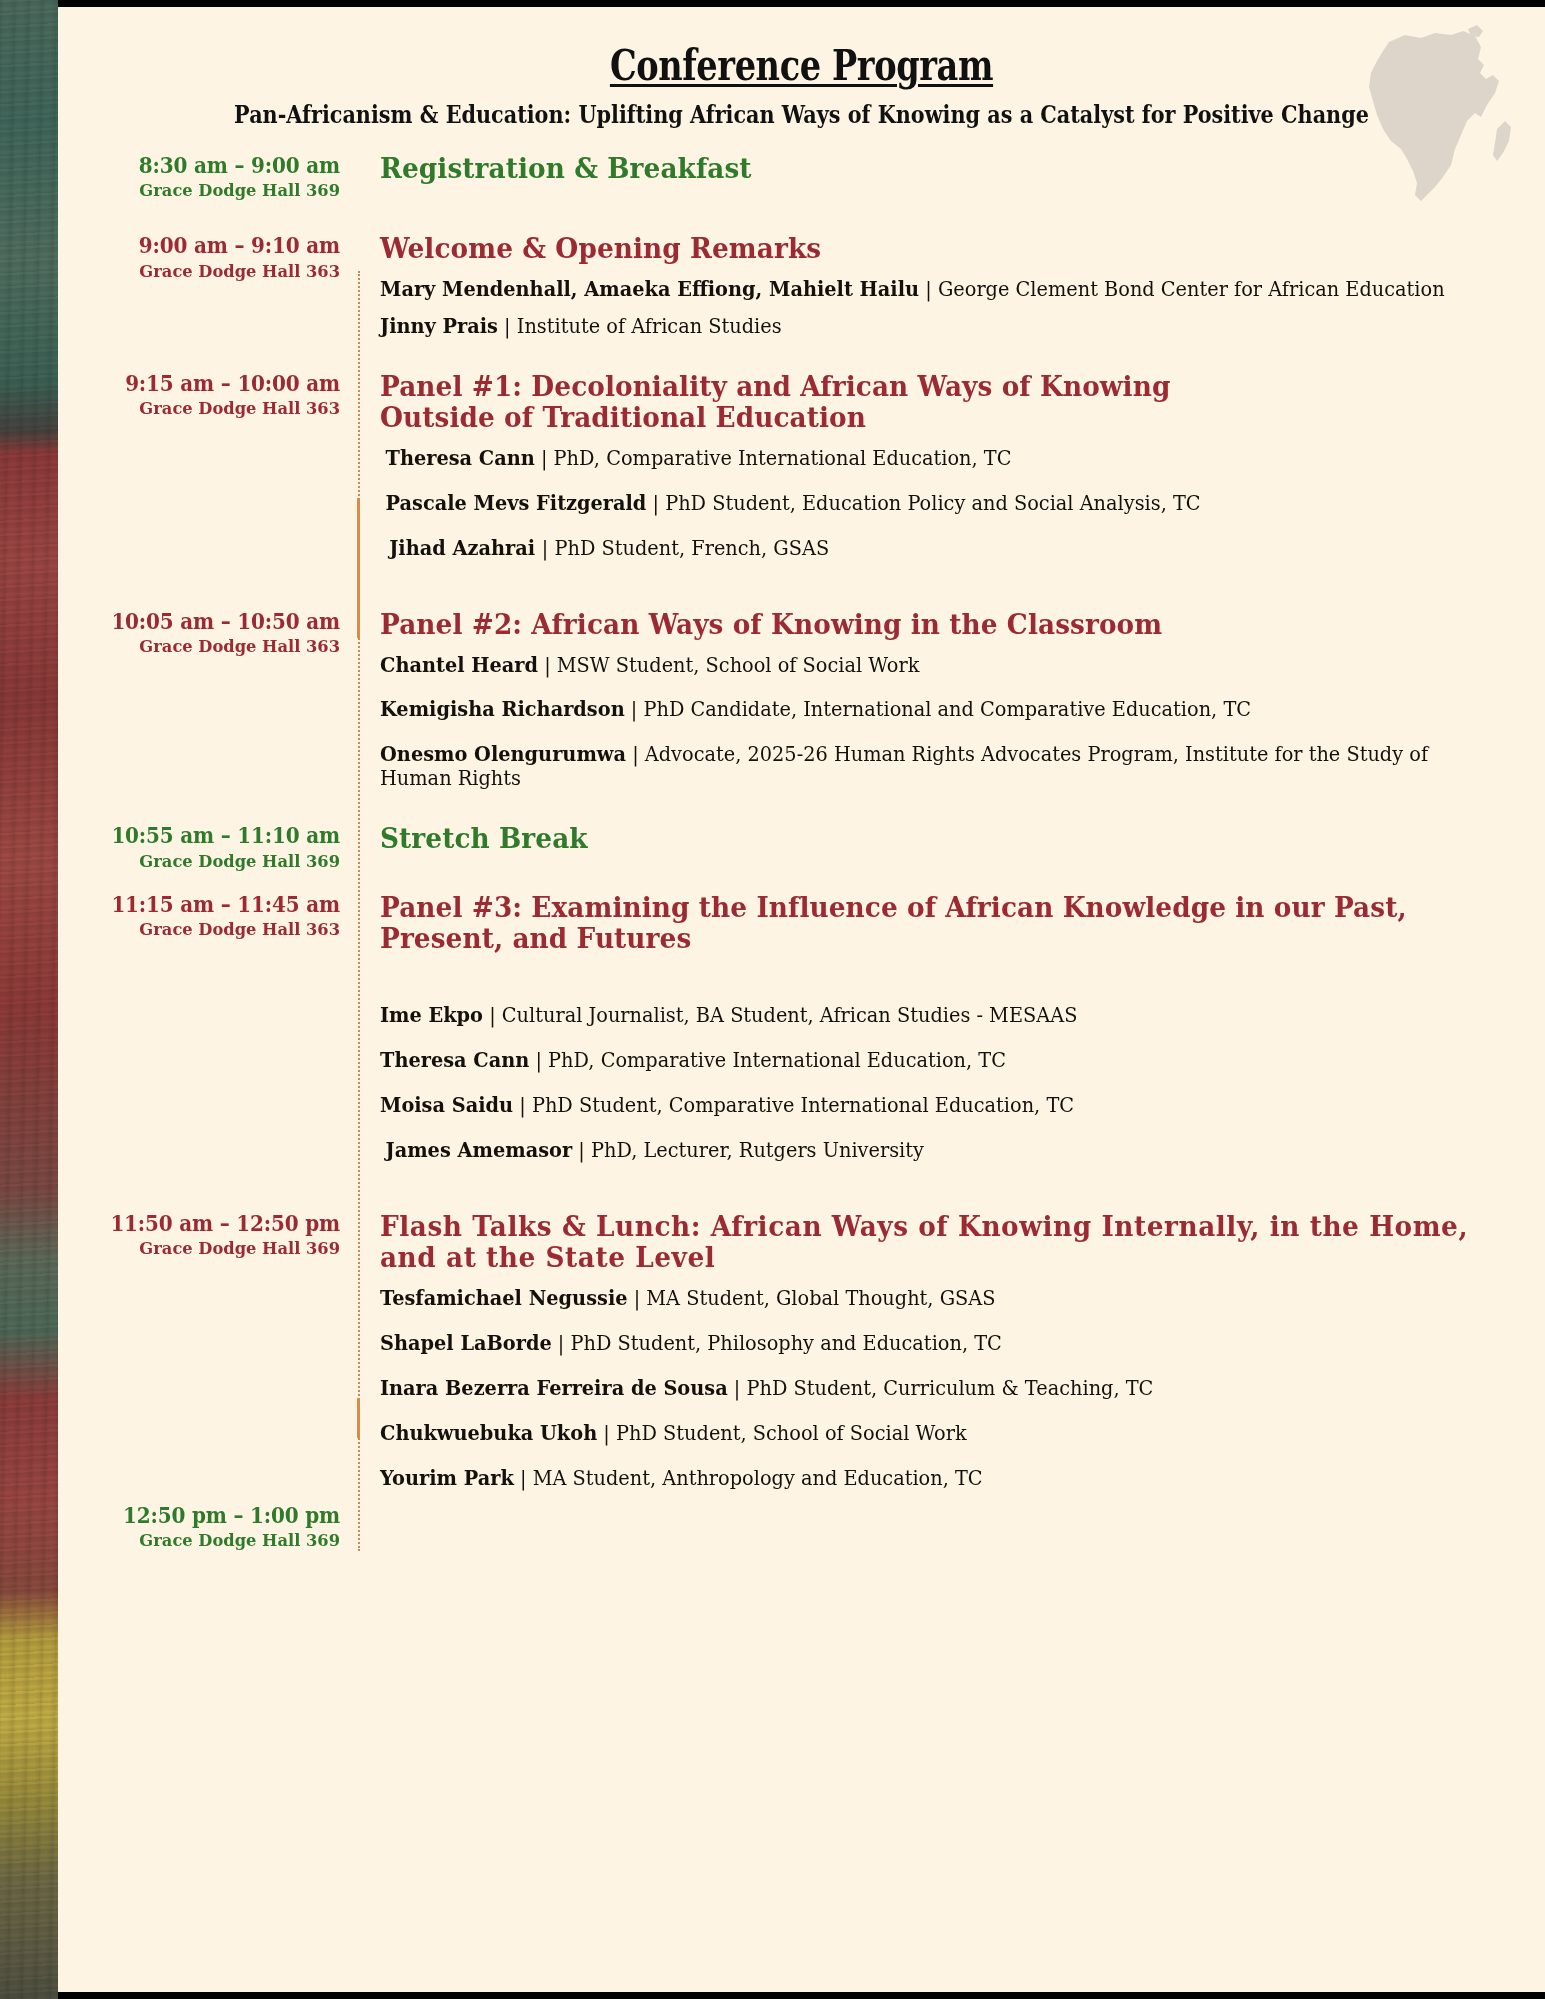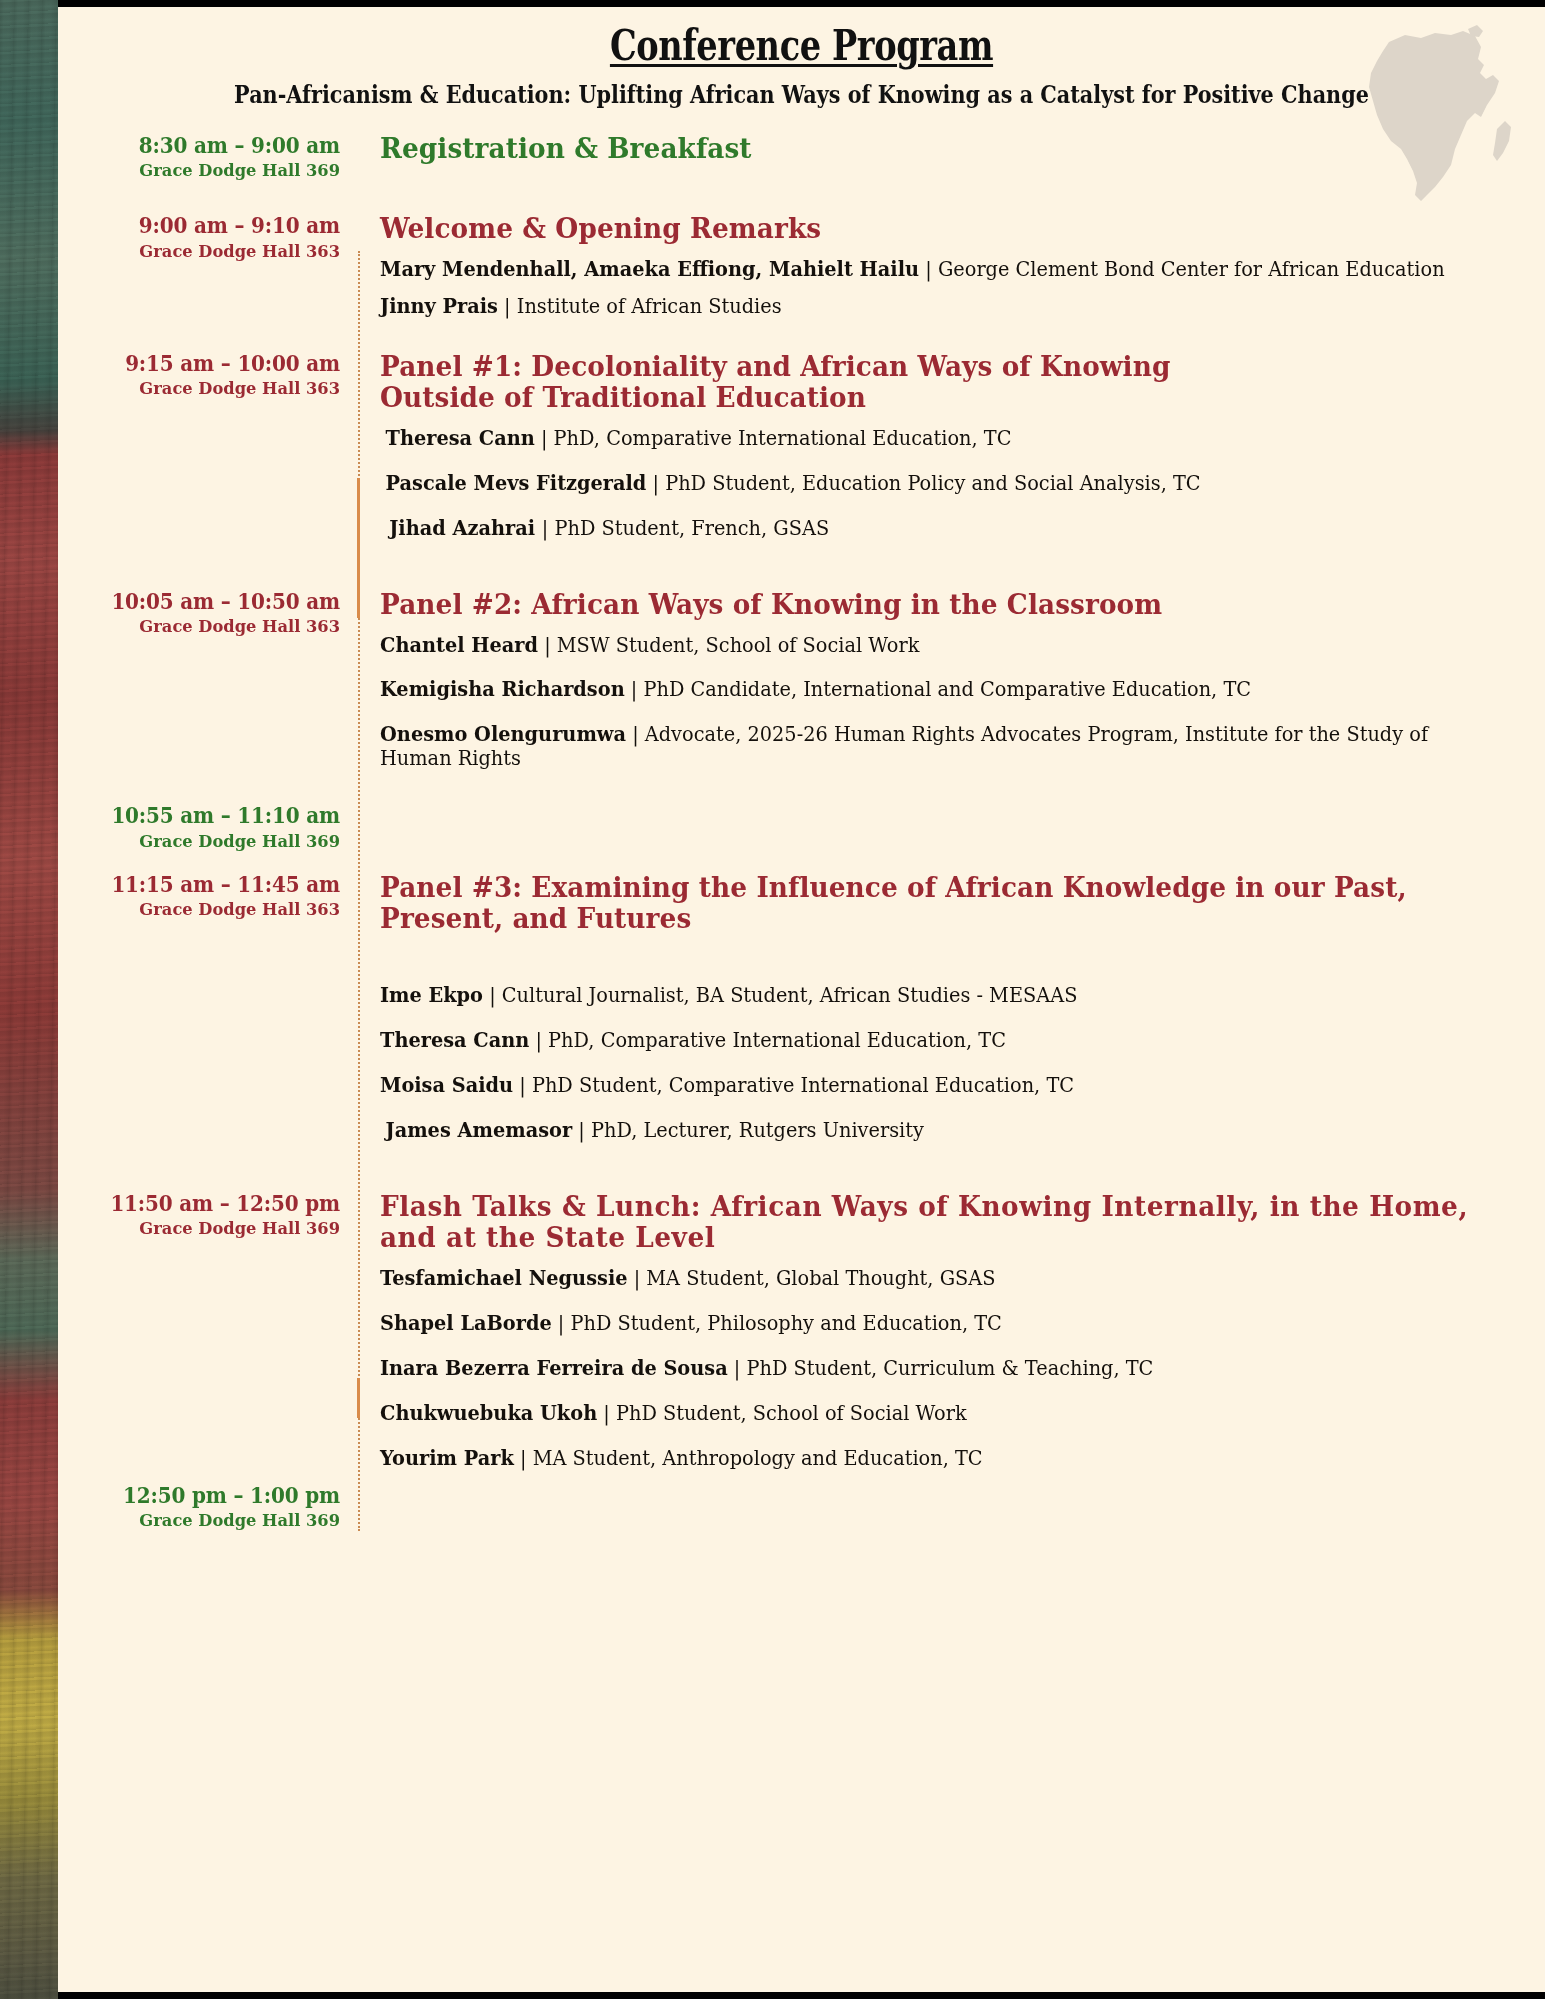--- a/index.html
+++ b/index.html
@@ -89,20 +89,21 @@
     opacity: 1;
     pointer-events: none;
   }
 
   
   #header {
     position: relative;
     padding-top: 14px;
     text-align: center;
     z-index: 3;
+    margin-top: 20px;
   }
   #main-title {
     font-family: "DejaVu Serif", serif;
     font-weight: bold;
     font-size: 42px;
     letter-spacing: -0.5px;
     color: #111111;
     text-decoration: underline;
     text-underline-offset: 4px;
     text-decoration-thickness: 3px;
@@ -315,20 +316,23 @@
         </div>
       </div>
 
       <div class="gap-l"></div>
 
       <div class="row">
         <div class="time-col">
           <div class="time-text green">10:55 am – 11:10 am</div>
           <div class="loc-text green">Grace Dodge Hall 369</div>
         </div>
+        <div class="body-col">
+          <div class="session-title green">Stretch Break</div>
+        </div>
       </div>
 
       <div class="gap-m"></div>
 
       <div class="row">
         <div class="time-col">
           <div class="time-text maroon">11:15 am – 11:45 am</div>
           <div class="loc-text maroon">Grace Dodge Hall 363</div>
         </div>
         <div class="body-col">

